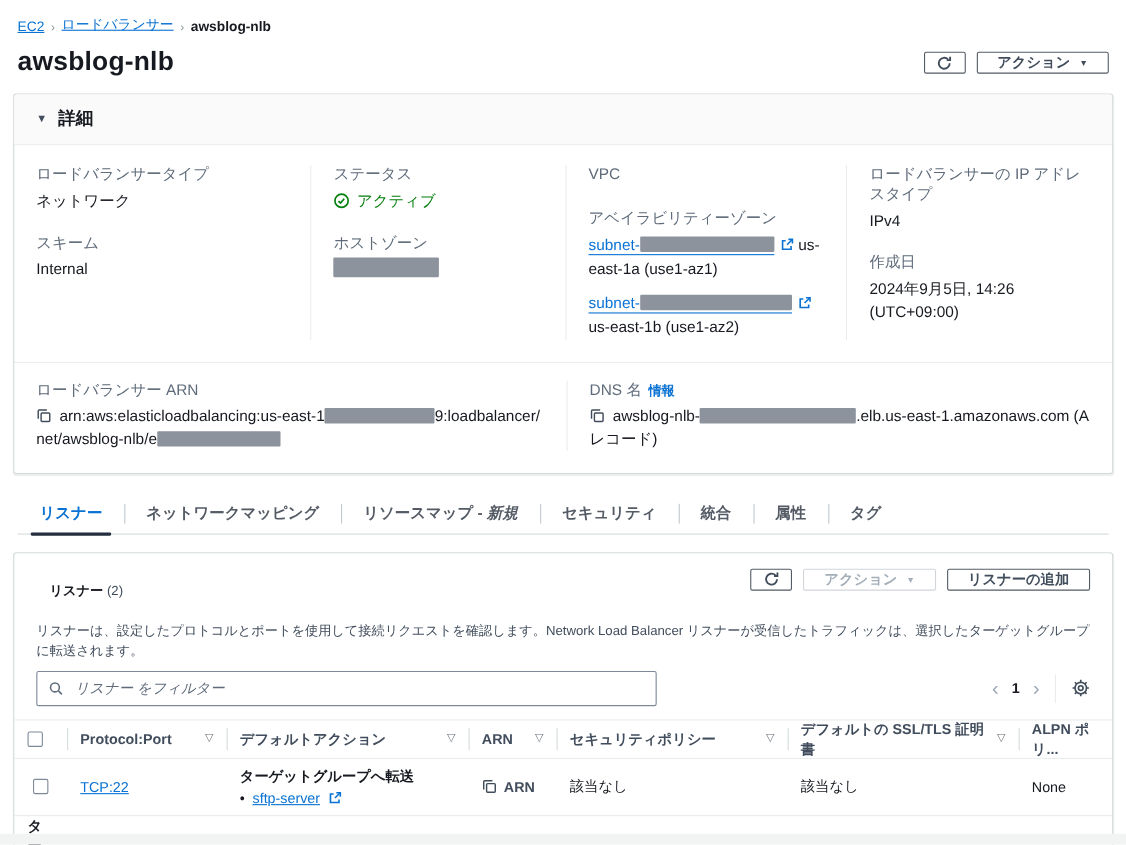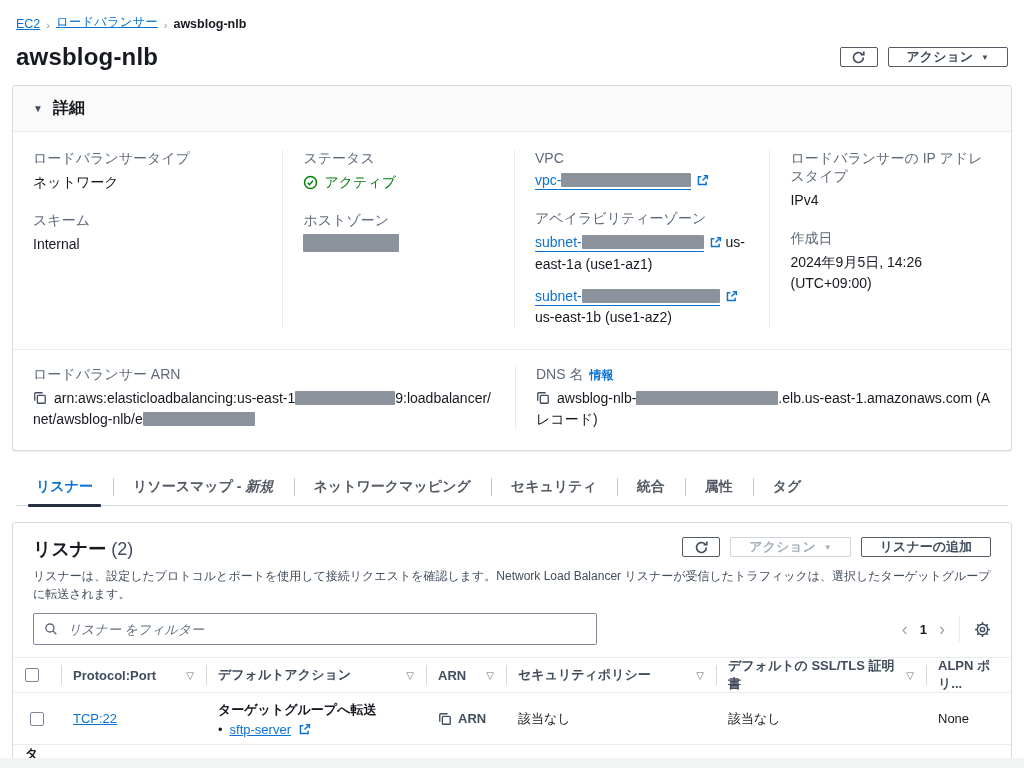--- a/index.html
+++ b/index.html
@@ -63,21 +63,21 @@
   
   .tabs { display:flex; border-bottom:1px solid #d5dbdb; margin:18px 4px 16px; }
   .tab { position:relative; padding:9px 20px; font-size:14px; font-weight:700; color:#545b64; cursor:pointer; white-space:nowrap; }
   .tab + .tab::before { content:""; position:absolute; left:0; top:9px; bottom:9px; width:1px; background:#c1c8ce; }
   .tab.active { color:#0972d3; }
   .tab.active::after { content:""; position:absolute; left:12px; right:12px; bottom:-2px; height:3px; background:#232f3e; border-radius:1px; }
   .tab .em { font-style:italic; margin-left:4px; }
 
   
   .lh-top { display:flex; justify-content:space-between; align-items:flex-start; padding:14px 20px 0; }
-  h2 { margin:0; font-size:18px; font-weight:700; }
+  h2 { margin:12px; font-size:12px; font-weight:700; }
   .count { color:#414d5c; font-weight:400; }
   .lh-btns { display:flex; gap:10px; }
   .desc { margin:6px 0 0; padding:0 20px; font-size:12px; color:#414d5c; line-height:1.5; }
 
   .toolbar { display:flex; justify-content:space-between; align-items:center; padding:10px 20px 12px; }
   .search { display:flex; align-items:center; gap:8px; width:564px; height:32px; padding:0 10px; border:1px solid #7d8998; border-radius:2px; background:#fff; }
   .search input { border:none; outline:none; flex:1; font-size:13px; color:#16191f; font-family:inherit; background:transparent; }
   .search input::placeholder { color:#5f6b7a; font-style:italic; }
   .pager { display:flex; align-items:center; gap:12px; }
   .pg-ch { color:#9ba7b6; font-size:18px; line-height:1; cursor:default; }
@@ -163,27 +163,20 @@
         </div>
         <div class="field">
           <div class="f-label">ホストゾーン</div>
           <div class="f-value"><span class="redact" style="width:96px;height:18px;"></span></div>
         </div>
       </div>
 
       <div class="d-col">
         <div class="field">
           <div class="f-label">VPC</div>
-          <div class="f-value">
-            <span class="redact-link"><span>vpc-</span><span class="redact" style="width:130px;"></span></span><svg class="ext" width="13" height="13" viewBox="0 0 16 16">
-                <path d="M12.5 9.5V13H3V3.5h3.5" fill="none" stroke="#0972d3" stroke-width="1.8"></path>
-                <path d="M9.5 2H14v4.5" fill="none" stroke="#0972d3" stroke-width="1.8"></path>
-                <path d="M13.6 2.4L8 8" stroke="#0972d3" stroke-width="1.8"></path>
-              </svg>
-          </div>
         </div>
         <div class="field">
           <div class="f-label">アベイラビリティーゾーン</div>
           <div class="f-value">
             <div class="az-line">
               <span class="redact-link"><span>subnet-</span><span class="redact" style="width:122px;"></span></span><svg class="ext" width="13" height="13" viewBox="0 0 16 16">
                   <path d="M12.5 9.5V13H3V3.5h3.5" fill="none" stroke="#0972d3" stroke-width="1.8"></path>
                   <path d="M9.5 2H14v4.5" fill="none" stroke="#0972d3" stroke-width="1.8"></path>
                   <path d="M13.6 2.4L8 8" stroke="#0972d3" stroke-width="1.8"></path>
                 </svg>
@@ -232,22 +225,22 @@
               <rect x="5" y="5" width="9" height="9" rx="1" fill="none" stroke="#414d5c" stroke-width="1.5"></rect>
               <path d="M2 11V3a1 1 0 0 1 1-1h8" fill="none" stroke="#414d5c" stroke-width="1.5"></path>
             </svg><span>awsblog-nlb-</span><span class="redact" style="width:142px;"></span><span>.elb.us-east-1.amazonaws.com (A レコード)</span>
         </div>
       </div>
     </div>
   </div>
 
   <div class="tabs">
     <div class="tab active"><span>リスナー</span></div>
+    <div class="tab"><span>ネットワークマッピング</span></div>
     <div class="tab"><span>リソースマップ -</span><span class="em">新規</span></div>
-    <div class="tab"><span>ネットワークマッピング</span></div>
     <div class="tab"><span>セキュリティ</span></div>
     <div class="tab"><span>統合</span></div>
     <div class="tab"><span>属性</span></div>
     <div class="tab"><span>タグ</span></div>
   </div>
 
   <div class="card">
     <div class="lh-top">
       <h2>
         <span>リスナー</span>

